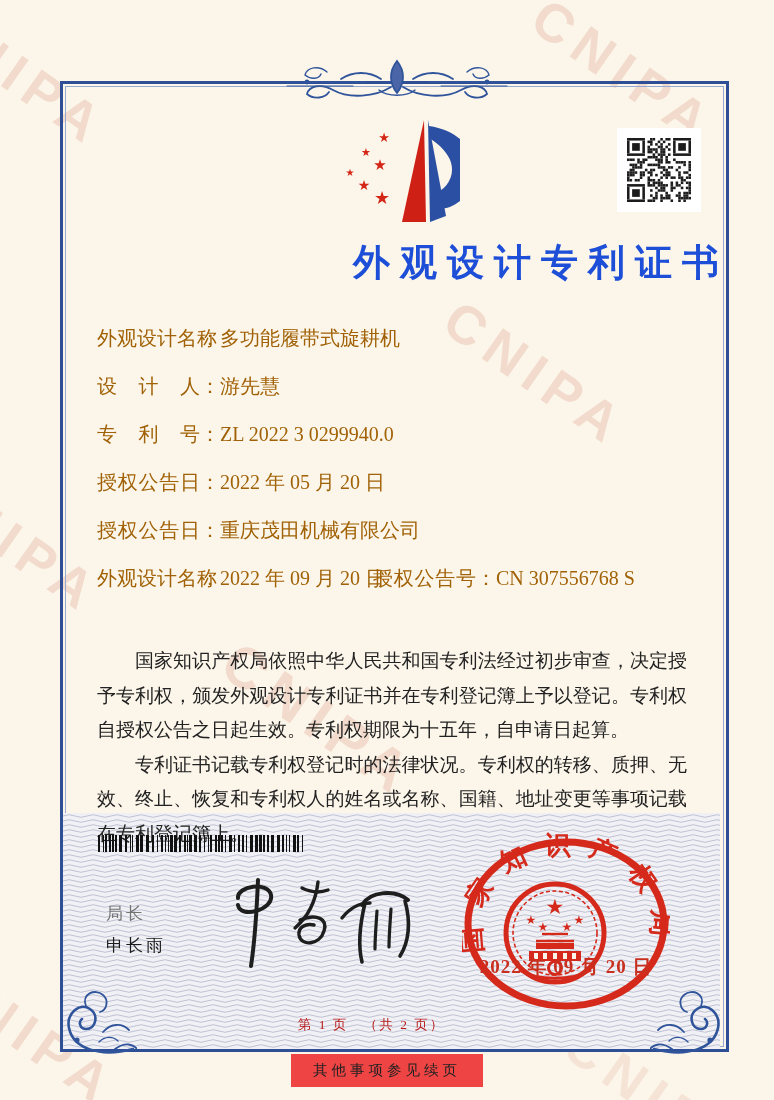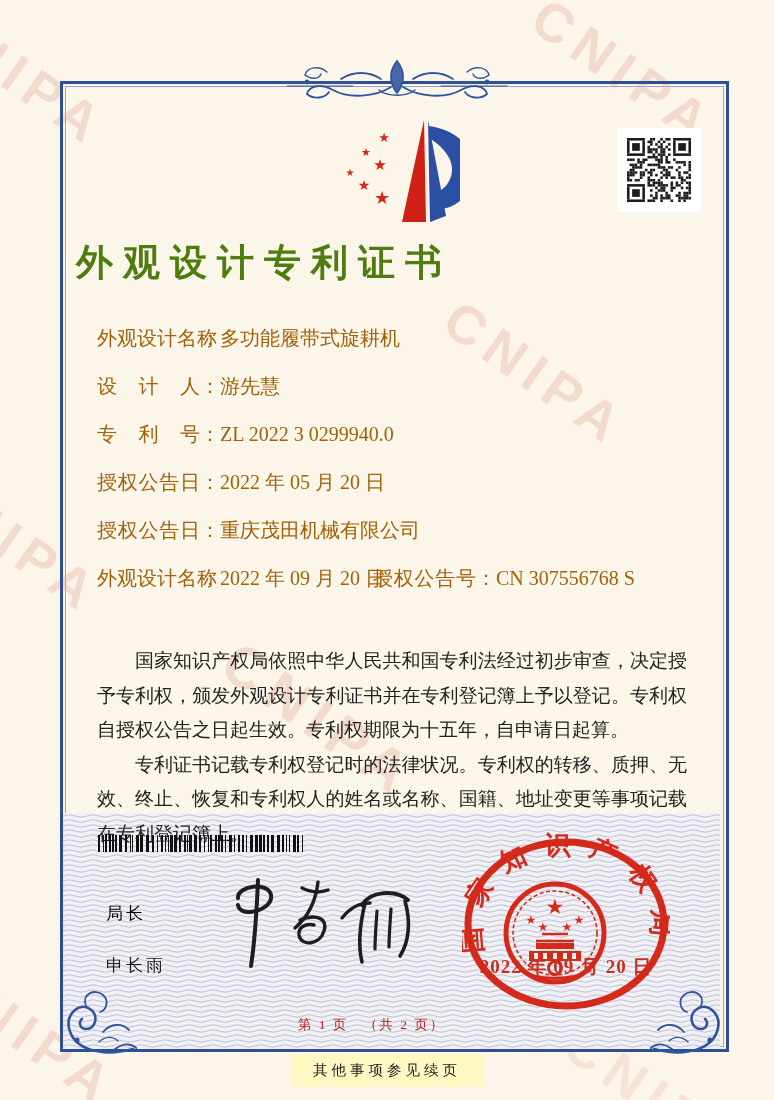--- a/index.html
+++ b/index.html
@@ -35,56 +35,56 @@
   .cert-no {
     position:absolute; left:100px; top:127px; font-size:17px; color:#1c1c1c;
     letter-spacing:1.5px;
   }
   .logo { position:absolute; left:336px; top:114px; width:124px; height:116px; }
   .qr-box {
     position:absolute; left:617px; top:128px; width:84px; height:84px;
     background:#ffffff; display:flex; align-items:center; justify-content:center;
   }
   .title {
-    position:absolute; left:66px; top:238px; width:663px; text-align:left;
-    font-size:37px; font-weight:bold; color:#4d7c0f; letter-spacing:10px; text-indent:10px;
+    position:absolute; left:66px; top:238px; width:663px; text-align:right;
+    font-size:37px; font-weight:bold; color:#1d4ed8; letter-spacing:10px; text-indent:10px;
   }
   
   .fields { position:absolute; left:97px; top:327px; width:600px; }
   .frow { height:23px; line-height:23px; margin-bottom:25px; font-size:20px; color:#a16207; position:relative; white-space:nowrap; }
   .f-label { display:inline-block; width:103px; text-align:justify; text-align-last:justify; vertical-align:top; }
   .f-colon { display:inline-block; }
   .f-value { white-space:pre; }
   .grant-second { position:absolute; left:276px; top:0; }
   
   .body-text {
     position:absolute; left:97px; top:645px; width:590px;
     font-size:19px; line-height:1.82; color:#222; text-align:justify;font-family:Liberation Mono, monospace;
   }
   .body-text p { text-indent:2em; }
   
   .barcode { position:absolute; left:98px; top:835px; }
-  .signer-title { position:absolute; left:106px; top:902px; font-size:17px; letter-spacing:3px; color:#000000; }
-  .signer-name  { position:absolute; left:106px; top:934px; font-size:17px; letter-spacing:3px; color:#1b1b1b;margin-top:20px; }
+  .signer-title { position:absolute; left:106px; top:902px; font-size:17px; letter-spacing:3px; color:#737373; }
+  .signer-name  { position:absolute; left:106px; top:934px; font-size:17px; letter-spacing:3px; color:#1b1b1b; }
   .signature { position:absolute; left:224px; top:874px; }
   .seal { position:absolute; left:462px; top:832px; width:208px; height:192px; }
   .seal-date {
     position:absolute; left:0; top:122px; width:208px; text-align:center;
     font-size:19px; color:#c92f1e; letter-spacing:1px; white-space:pre; font-weight:bold;
   }
   .page-info {
     position:absolute; left:40px; top:1016px; width:663px; text-align:center;
     font-size:13.5px; color:#b91c1c; letter-spacing:2px;
   }
   .crest { position:absolute; left:283px; top:57px; }
   .fl-left  { position:absolute; left:55px;  top:988px; }
   .fl-right { position:absolute; left:650px; top:988px; transform:scale(-1,1); }
   .continuation-wrap { position:absolute; left:0; top:1054px; width:774px; text-align:center; }
   .continuation {
-    display:inline-block; background:#fef9c3; padding:7px 22px;
+    display:inline-block; background:#ef4444; padding:7px 22px;
     font-size:14.5px; color:#222; letter-spacing:4px;
   }
 </style>
 </head>
 <body>
 
 <div class="page">
 
   <div class="wm wm1">CNIPA</div>
   <div class="wm wm2">CNIPA</div>

